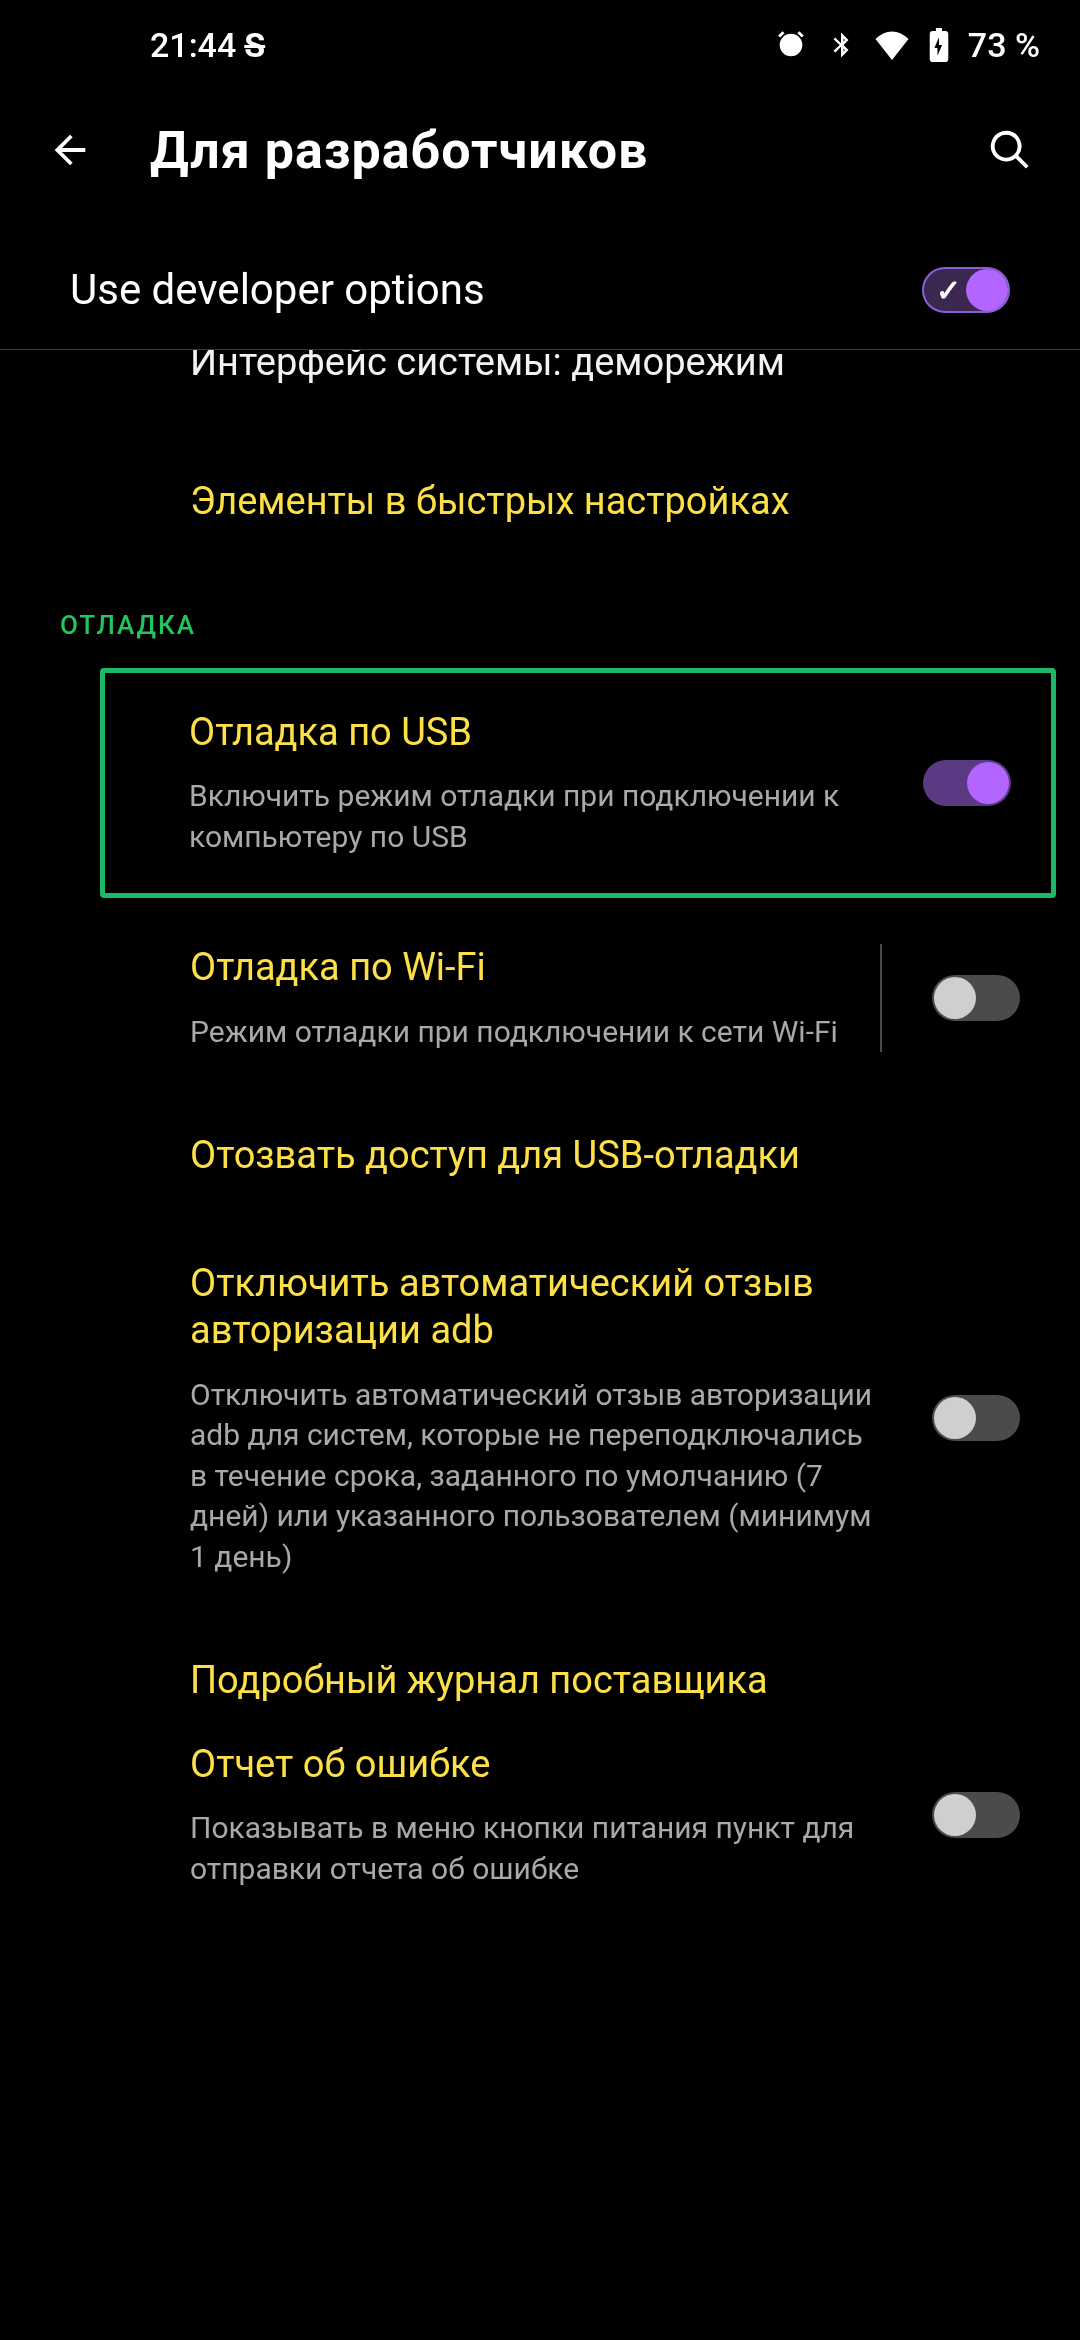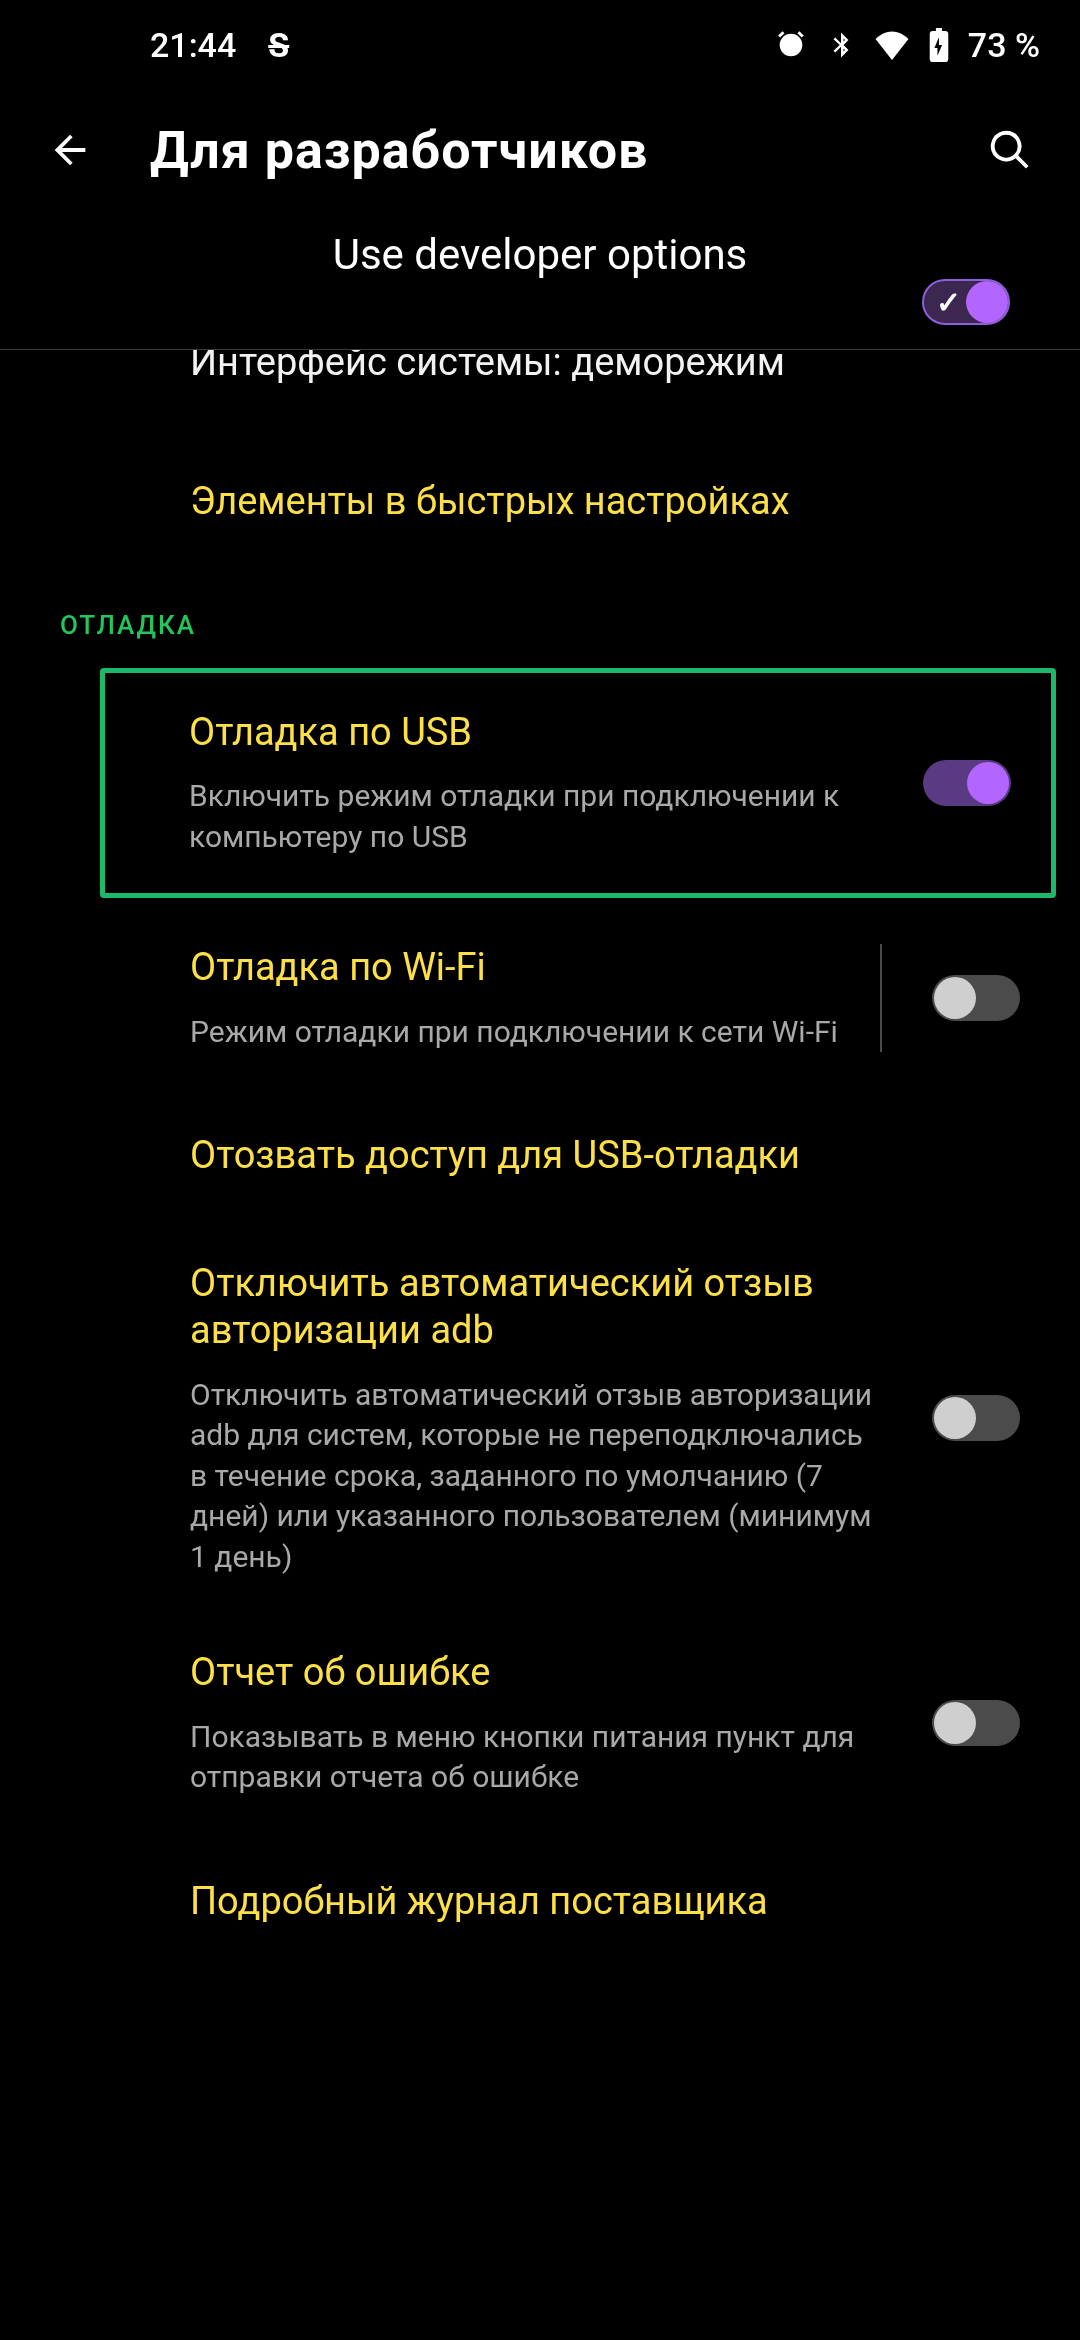--- a/index.html
+++ b/index.html
@@ -14,21 +14,21 @@
   
   .statusbar {
     height: 90px;
     display: flex;
     align-items: center;
     padding: 0 40px;
     font-size: 34px;
     font-weight: 500;
   }
   .statusbar .time { margin-left: 110px; }
-  .statusbar .left { display: flex; align-items: center; gap: 32px; }
+  .statusbar .left { display: flex; align-items: center; gap: 8px; }
   .statusbar .right { margin-left: auto; display: flex; align-items: center; gap: 18px; }
   .statusbar .glyph { font-size: 34px; }
   .statusbar .batt { font-weight: 500; }
   .s-icon { display:inline-block; font-weight:700; text-decoration:line-through; }
 
   
   .appbar {
     height: 120px;
     display: flex;
     align-items: center;
@@ -45,21 +45,20 @@
 
   
   .master {
     height: 120px;
     display: flex;
     align-items: center;
     padding: 0 70px;
     border-bottom: 1px solid #3a3a3a;
     margin-top: 20px;
     margin-bottom: 0;
-    flex-direction: column;
   }
   .master .label { font-size: 42px; font-weight: 400; }
   .master .switch { margin-left: auto; }
 
   
   .content { padding-top: 0; }
   .truncated-row {
     padding: 10px 0 30px 190px;
     font-size: 38px;
     color: #fff;
@@ -227,30 +226,30 @@
     <div class="texts">
       <div class="title">Отключить автоматический отзыв авторизации adb</div>
       <div class="sub">Отключить автоматический отзыв авторизации adb для систем, которые не переподключались в течение срока, заданного по умолчанию (7 дней) или указанного пользователем (минимум 1 день)</div>
     </div>
     <div class="switch off">
       <div class="track"></div>
         <div class="thumb"></div>
     </div>
   </div>
 
+  <div class="row simple" style="padding-bottom:0">
+    <div class="texts">
+      <div class="title">Подробный журнал поставщика</div>
+    </div>
+  </div>
+
   <div class="row">
     <div class="texts">
       <div class="title">Отчет об ошибке</div>
       <div class="sub">Показывать в меню кнопки питания пункт для отправки отчета об ошибке</div>
     </div>
     <div class="switch off">
       <div class="track"></div>
         <div class="thumb"></div>
     </div>
   </div>
 
-  <div class="row simple" style="padding-bottom:0">
-    <div class="texts">
-      <div class="title">Подробный журнал поставщика</div>
-    </div>
-  </div>
-
 </div>
 
 </body></html>

